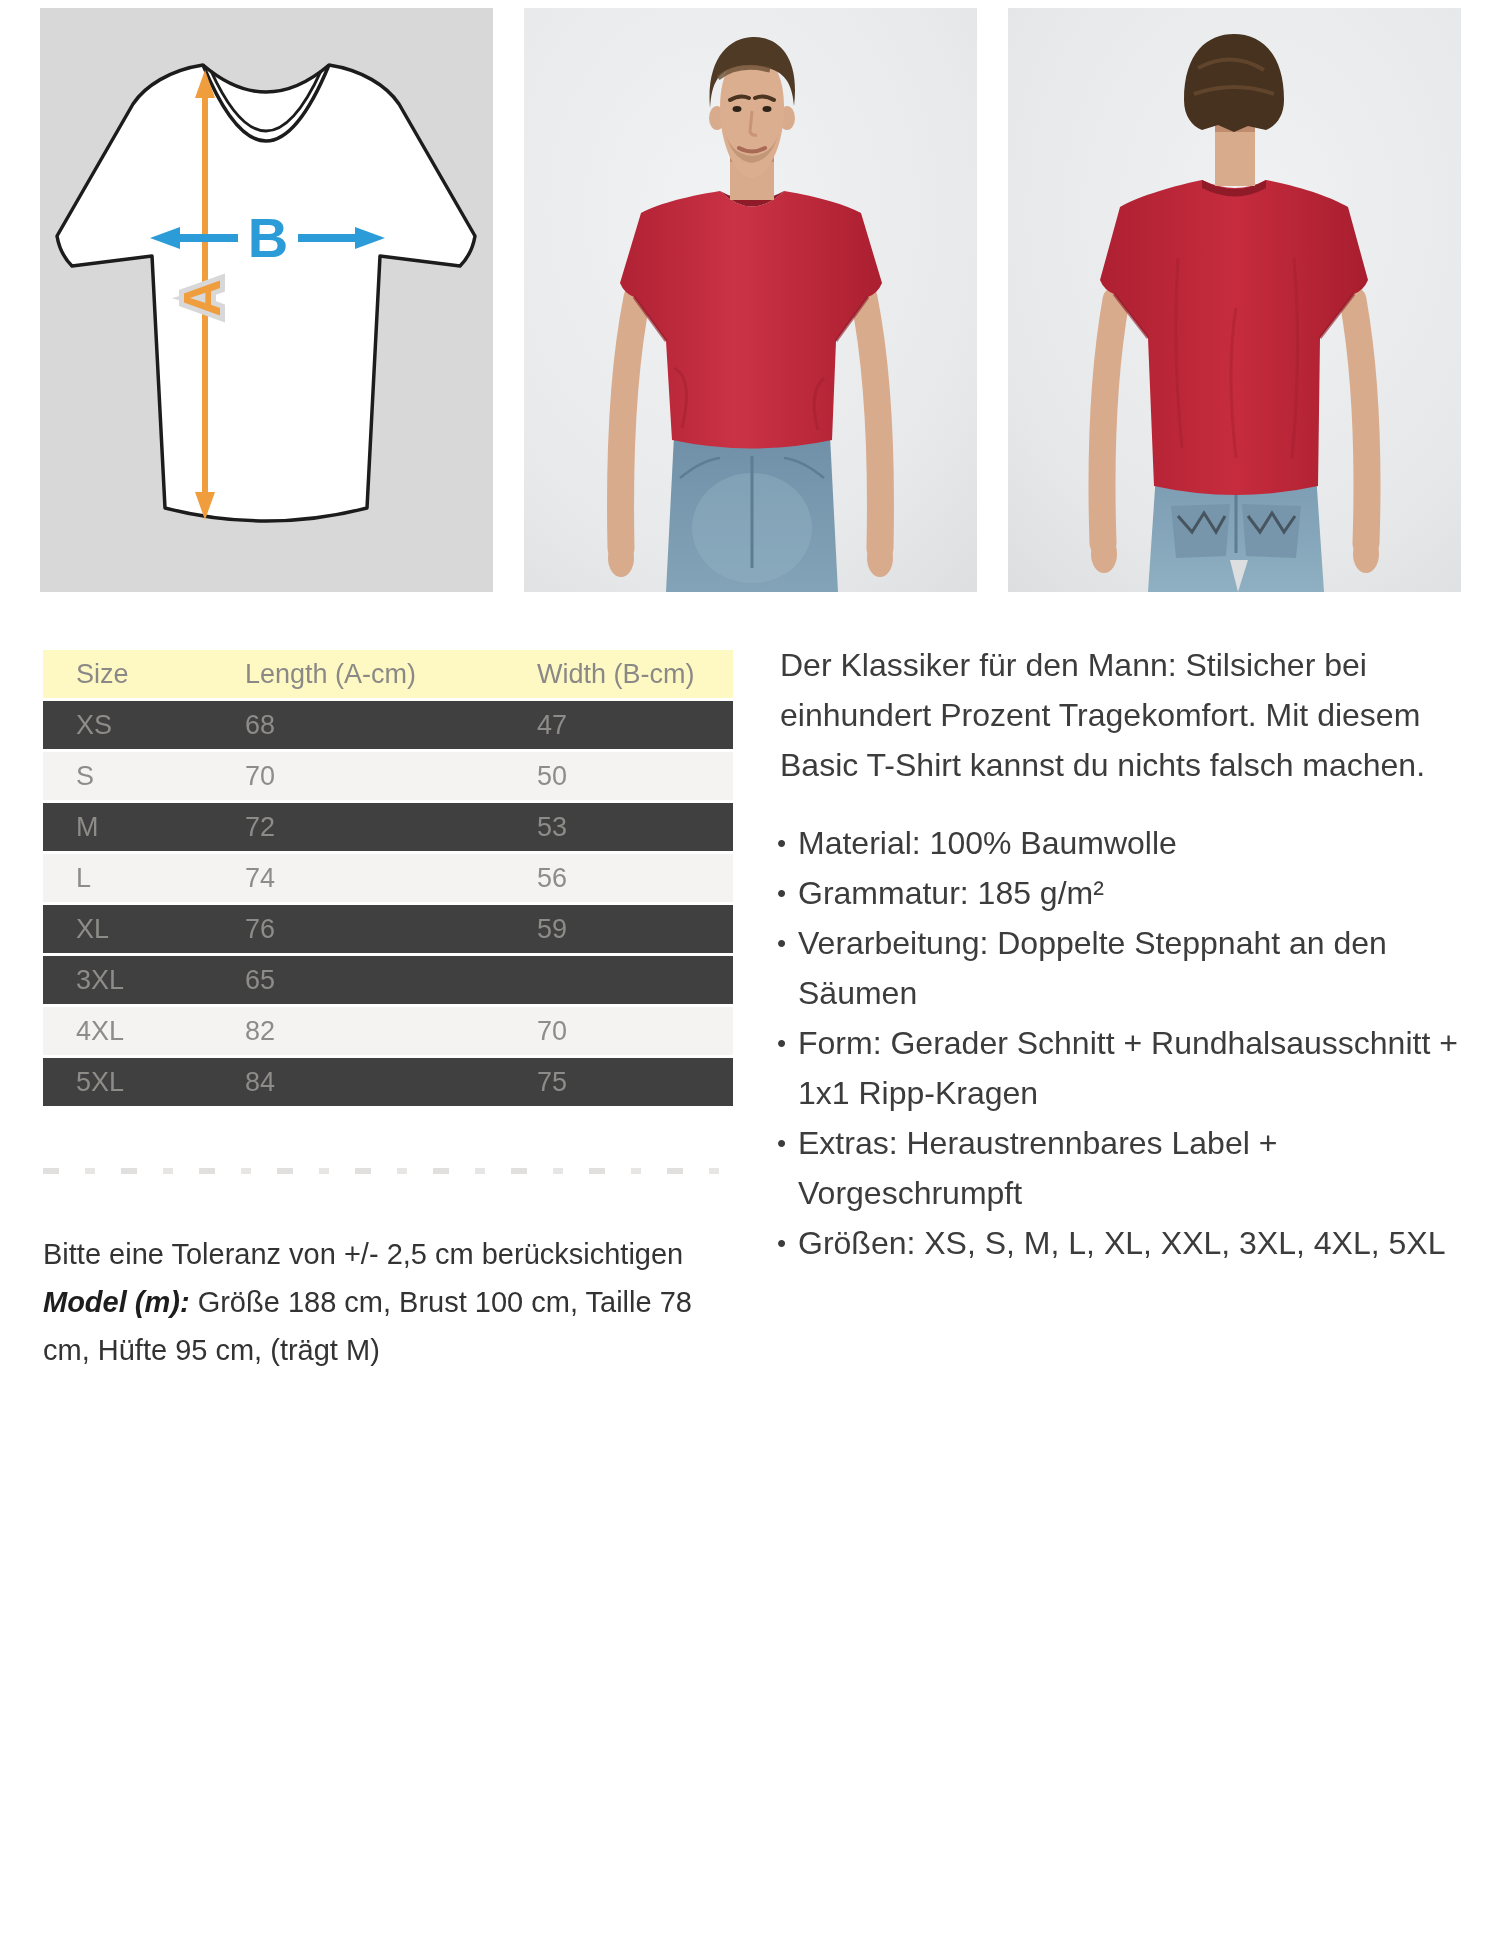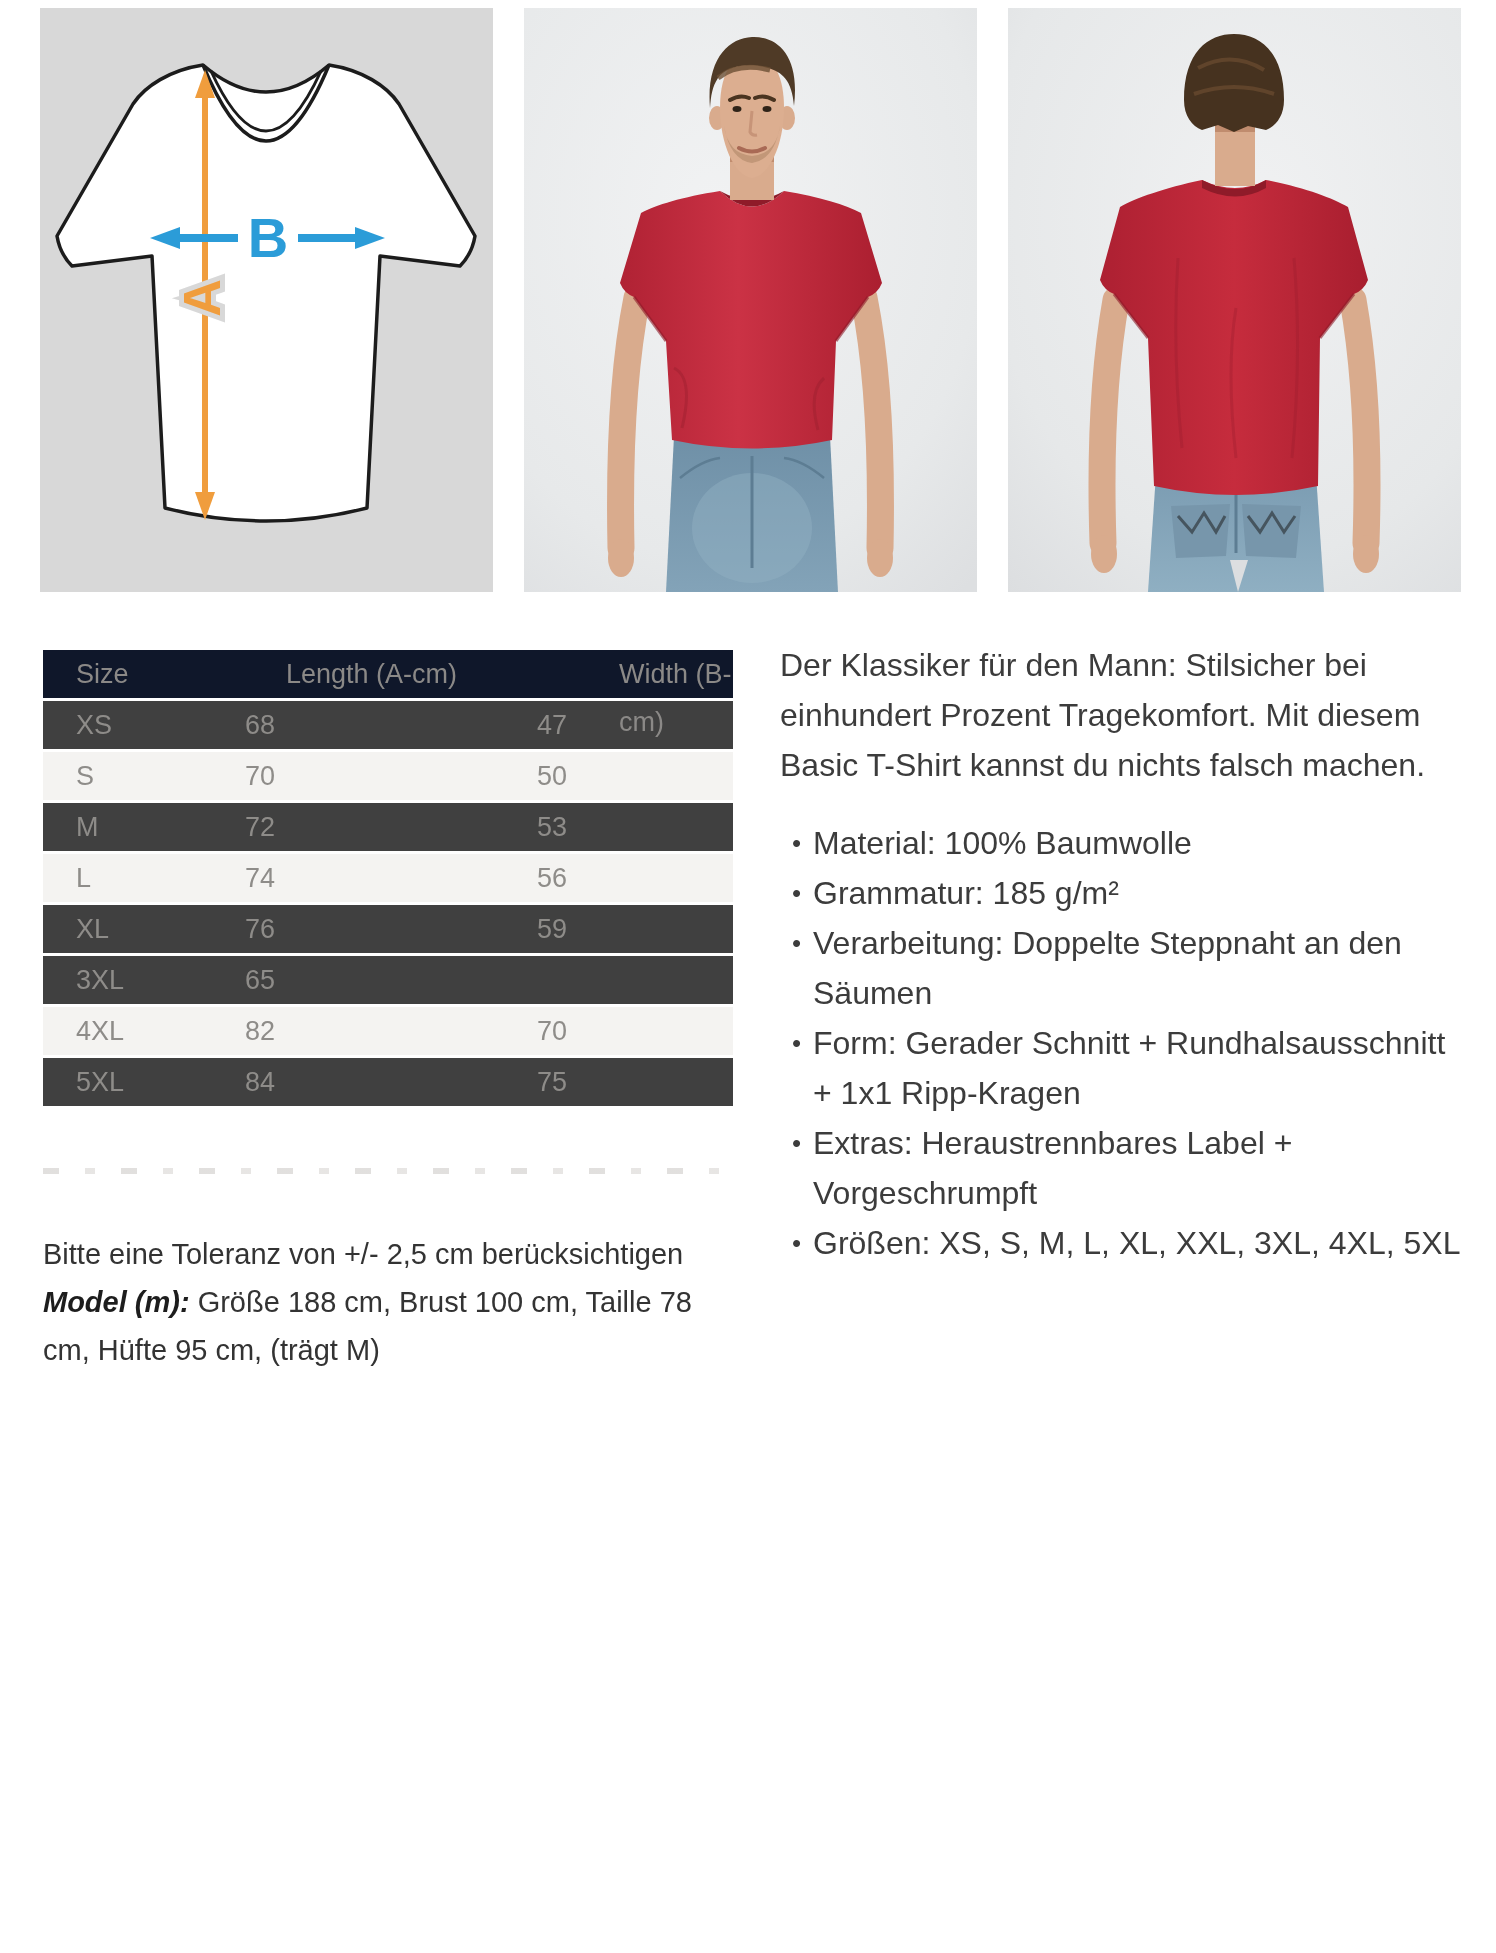--- a/index.html
+++ b/index.html
@@ -11,32 +11,32 @@
   .img-panel{width:453px;height:584px;overflow:hidden;}
   .img-panel svg{display:block;}
 
   
   .size-table{position:absolute;left:43px;top:650px;width:690px;}
   .trow{
     display:grid;grid-template-columns:169px 292px 1fr;
     padding-left:33px;height:48px;line-height:48px;margin-bottom:3px;
     font-size:27px;color:#8e8c89;
   }
-  .trow.head{background:#0f172a;color:#8b8987;gap:41px;}
+  .trow.head{background:#fef9c3;color:#8b8987;}
   .trow.dark{background:#404040;}
   .trow.light{background:#f4f3f1;}
   .clipped-strip{
     position:absolute;left:43px;top:1168px;width:676px;height:6px;overflow:hidden;opacity:.55;
     background:repeating-linear-gradient(90deg,#c9c6c3 0 16px,transparent 16px 42px,#d4d1ce 42px 52px,transparent 52px 78px);
   }
 
   
   .desc{position:absolute;left:777px;top:640px;width:700px;color:#3c3c3c;font-size:32px;line-height:50px;}
   .desc p{margin:0 0 28px 3px;}
-  .desc ul{list-style:none;margin:15px;padding:0;}
+  .desc ul{list-style:none;margin:0;padding:0;}
   .desc li{position:relative;padding-left:21px;margin:0;}
   .desc li::before{content:"•";position:absolute;left:0;top:0;font-size:26px;color:#3c3c3c;}
 
   
   .notes{position:absolute;left:43px;top:1230px;width:650px;color:#333333;font-size:29px;line-height:48px;}
   .notes .nowrap{white-space:nowrap;}
   .notes b{color:#1d1d1d;font-style:italic;}
 
   svg text{font-family:"Liberation Sans", sans-serif;}
 </style>

